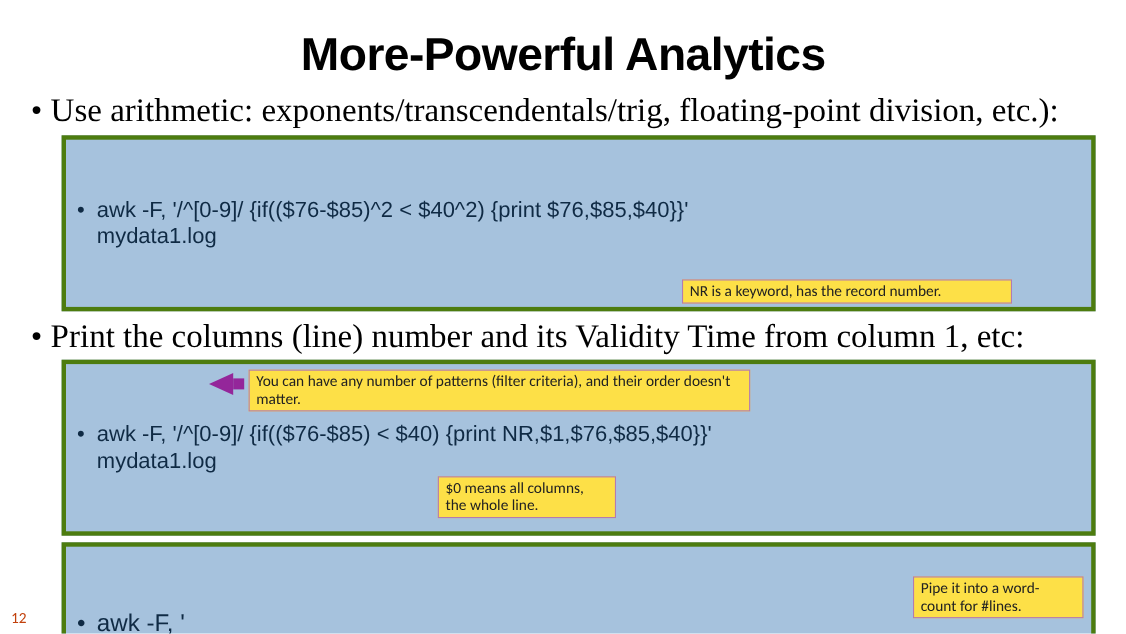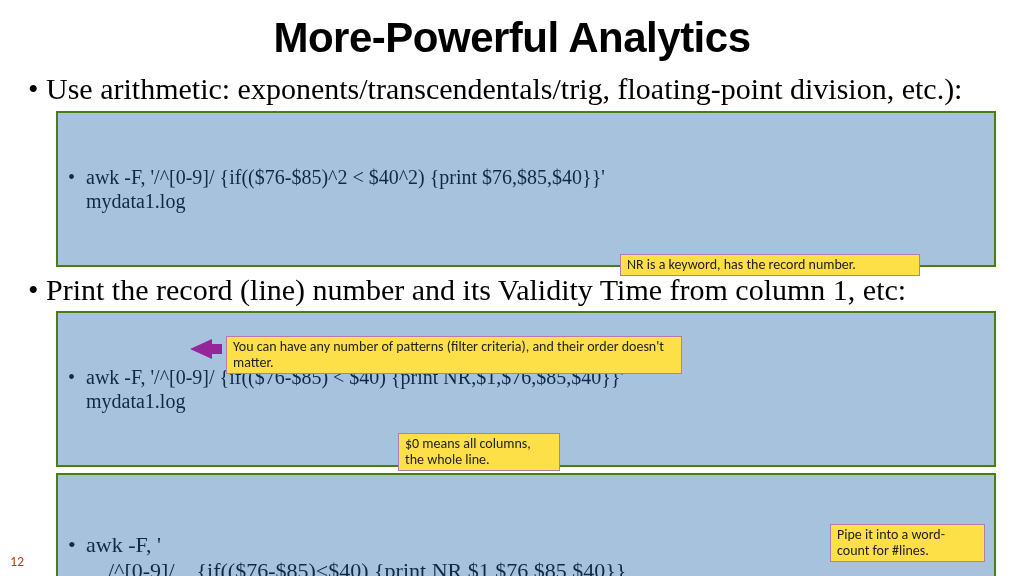--- a/index.html
+++ b/index.html
@@ -11,44 +11,44 @@
     font-family: "Times New Roman", Times, serif;
     color: #000;
     overflow: hidden;
     position: relative;
   }
   .slide {
     position: relative;
     width: 1024px;
     height: 576px;
     box-sizing: border-box;
-    padding: 8px 28px 10px 28px;
+    padding: 20px 28px 10px 28px;
   }
   .title {
     font-family: Arial, Helvetica, sans-serif;
     font-weight: 900;
     font-size: 42px;
     text-align: center;
     letter-spacing: -0.5px;
     margin: 6px 0 10px 0;
   }
   .bullet-text {
     font-size: 30px;
     margin: 4px 0 4px 0;
     line-height: 1.15;
   }
   .bullet-text::before {
     content: "•  ";
   }
   .code-box {
     background: #a6c2dd;
-    border: 2px solid #4d7c0f;
+    border: 4px solid #4d7c0f;
     margin: 2px 0 6px 28px;
     padding: 4px 10px 4px 10px;
-    font-family: Liberation Serif, serif;
+    font-family: Liberation Sans, sans-serif;
     font-size: 20px;
     color: #0f2a44;
     line-height: 1.2;
     white-space: pre;
     position: relative;
     box-sizing: border-box;
     width: calc(100% - 28px);
   }
   .code-box.large {
     font-size: 22px;
@@ -105,21 +105,21 @@
 <div class="slide">
 
   <div class="title">More-Powerful Analytics</div>
 
   <div class="bullet-text">Use arithmetic: exponents/transcendentals/trig, floating-point division, etc.):</div>
   <div class="code-box">
     <div class="code-inner-bullet">awk -F, '/^[0-9]/ {if(($76-$85)^2 &lt; $40^2) {print $76,$85,$40}}'
 mydata1.log</div>
   </div>
 
-  <div class="bullet-text">Print the record (line) number and its Validity Time from column 1, etc:</div>
+  <div class="bullet-text">Print the columns (line) number and its Validity Time from column 1, etc:</div>
   <div class="code-box">
     <div class="code-inner-bullet">awk -F, '/^[0-9]/ {if(($76-$85) &lt; $40) {print NR,$1,$76,$85,$40}}'
 mydata1.log</div>
   </div>
 
   <div class="code-box large">
     <div class="code-inner-bullet">awk -F, '
     /^[0-9]/    {if(($76-$85)&lt;$40) {print NR,$1,$76,$85,$40}}
     /^[A-Za-z]/ {print $0}              ' mydata1.log</div>
   </div>

